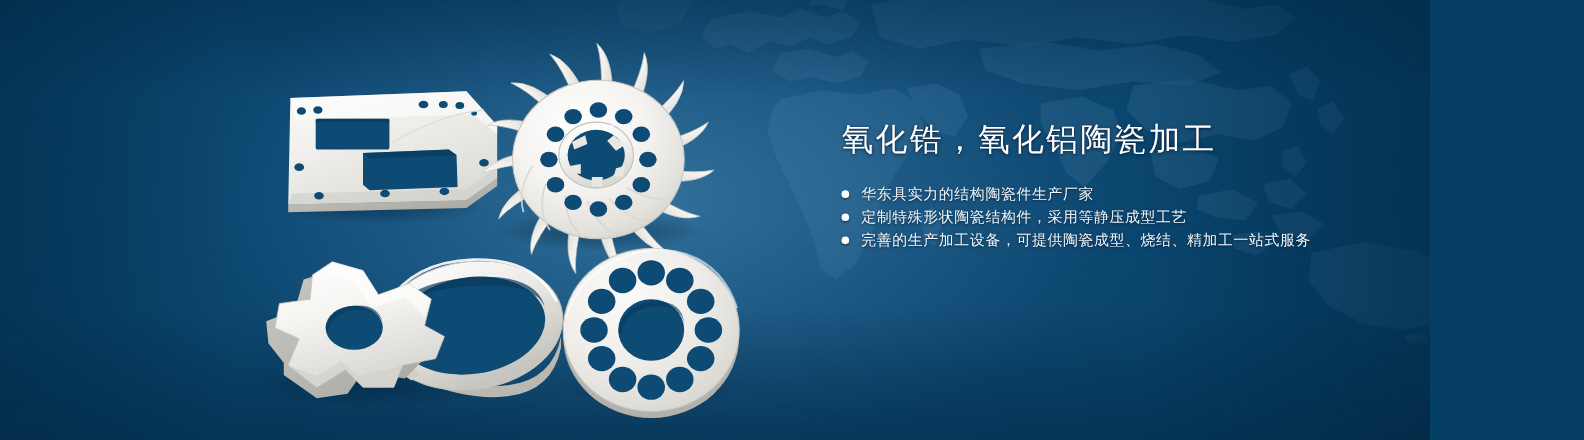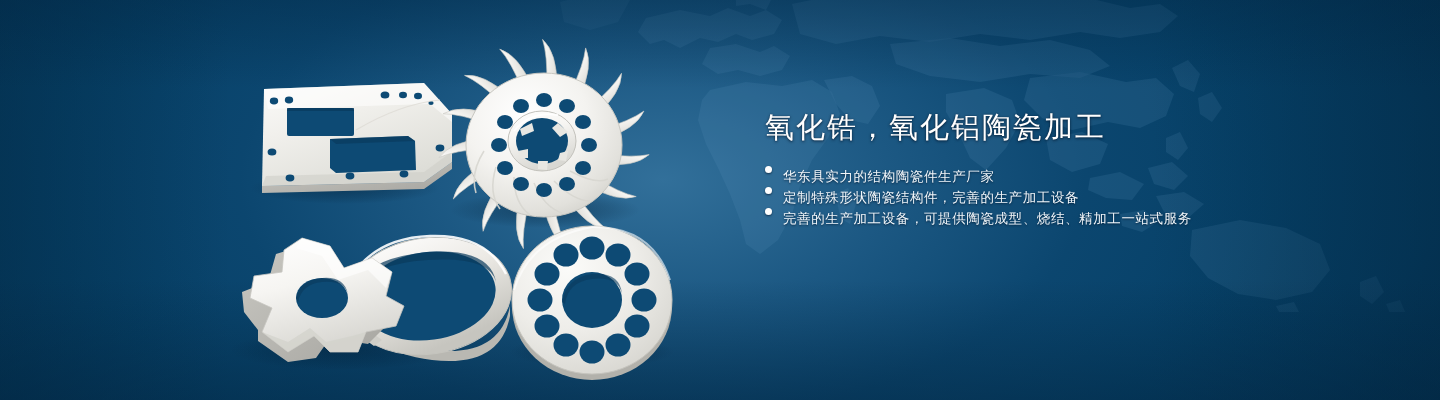--- a/index.html
+++ b/index.html
@@ -4,21 +4,21 @@
 <style>
   * { margin:0; padding:0; box-sizing:border-box; }
   html, body {
     width:1440px; height:400px; overflow:hidden;
     font-family:"Liberation Sans","DejaVu Sans",sans-serif;
     background:#063f66;
   }
 
   .banner {
     position:relative;
-    width:1440px; height:400px;
+    width:1300px; height:400px;
     overflow:hidden;
     background:#000000;
   }
 
   
   .bg-base {
     position:absolute; inset:0;
     background:
       radial-gradient(ellipse 900px 520px at 47% 44%,
         #2e6b96 0%, #24608c 22%, #185party 40%, #0f4f79 55%, #0a4870 72%, #06436b 88%, #043d63 100%);
@@ -65,20 +65,21 @@
     font-weight:400;
     text-shadow:0 1px 3px rgba(0,18,38,0.75), 0 0 1px rgba(0,20,40,0.6);
     white-space:nowrap;
   }
   .bullets {
     margin-top:22px;
     list-style:none;
   }
   .bullet-row {
     display:flex;
+    align-items:center;
     height:21px;
     margin-bottom:0px;
   }
   .dot {
     width:7px; height:7px;
     border-radius:50%;
     background:#ffffff;
     flex:0 0 7px;
     margin-right:11px;
     box-shadow:0 1px 2px rgba(0,15,35,0.6);
@@ -390,21 +391,21 @@
   <div class="copy">
     <div class="headline">氧化锆，氧化铝陶瓷加工</div>
 
     <ul class="bullets">
       <li class="bullet-row">
         <span class="dot"></span>
         <span class="bullet-text">华东具实力的结构陶瓷件生产厂家</span>
       </li>
       <li class="bullet-row">
         <span class="dot"></span>
-        <span class="bullet-text">定制特殊形状陶瓷结构件，完善的生产加工设备</span>
+        <span class="bullet-text">定制特殊形状陶瓷结构件，采用等静压成型工艺</span>
       </li>
       <li class="bullet-row">
         <span class="dot"></span>
         <span class="bullet-text">完善的生产加工设备，可提供陶瓷成型、烧结、精加工一站式服务</span>
       </li>
     </ul>
   </div>
 
 </div>
 

